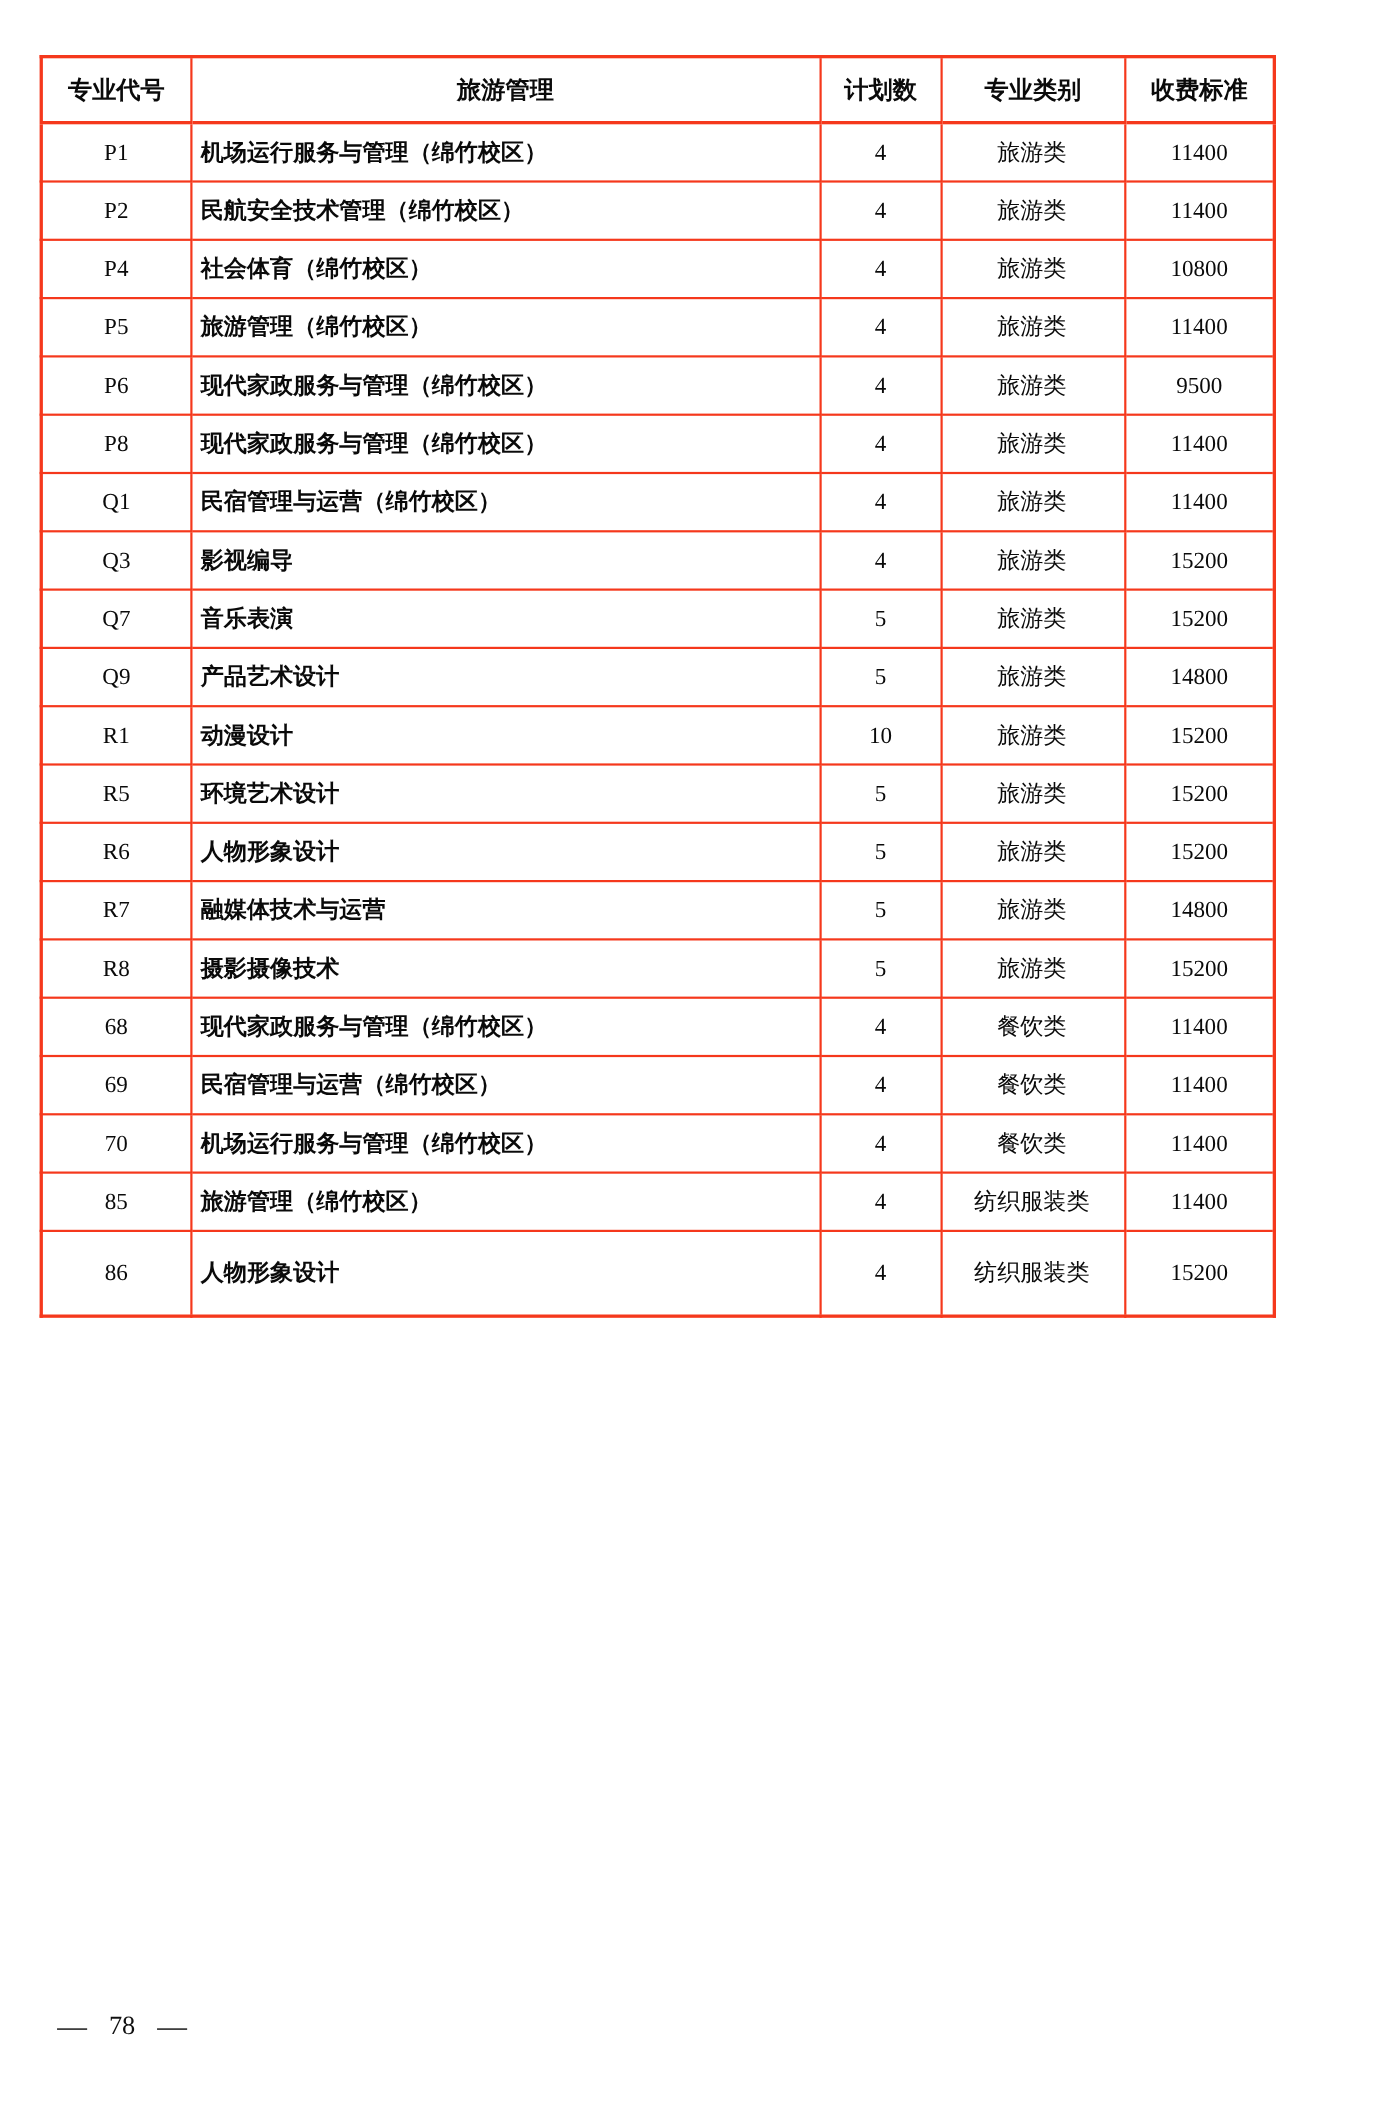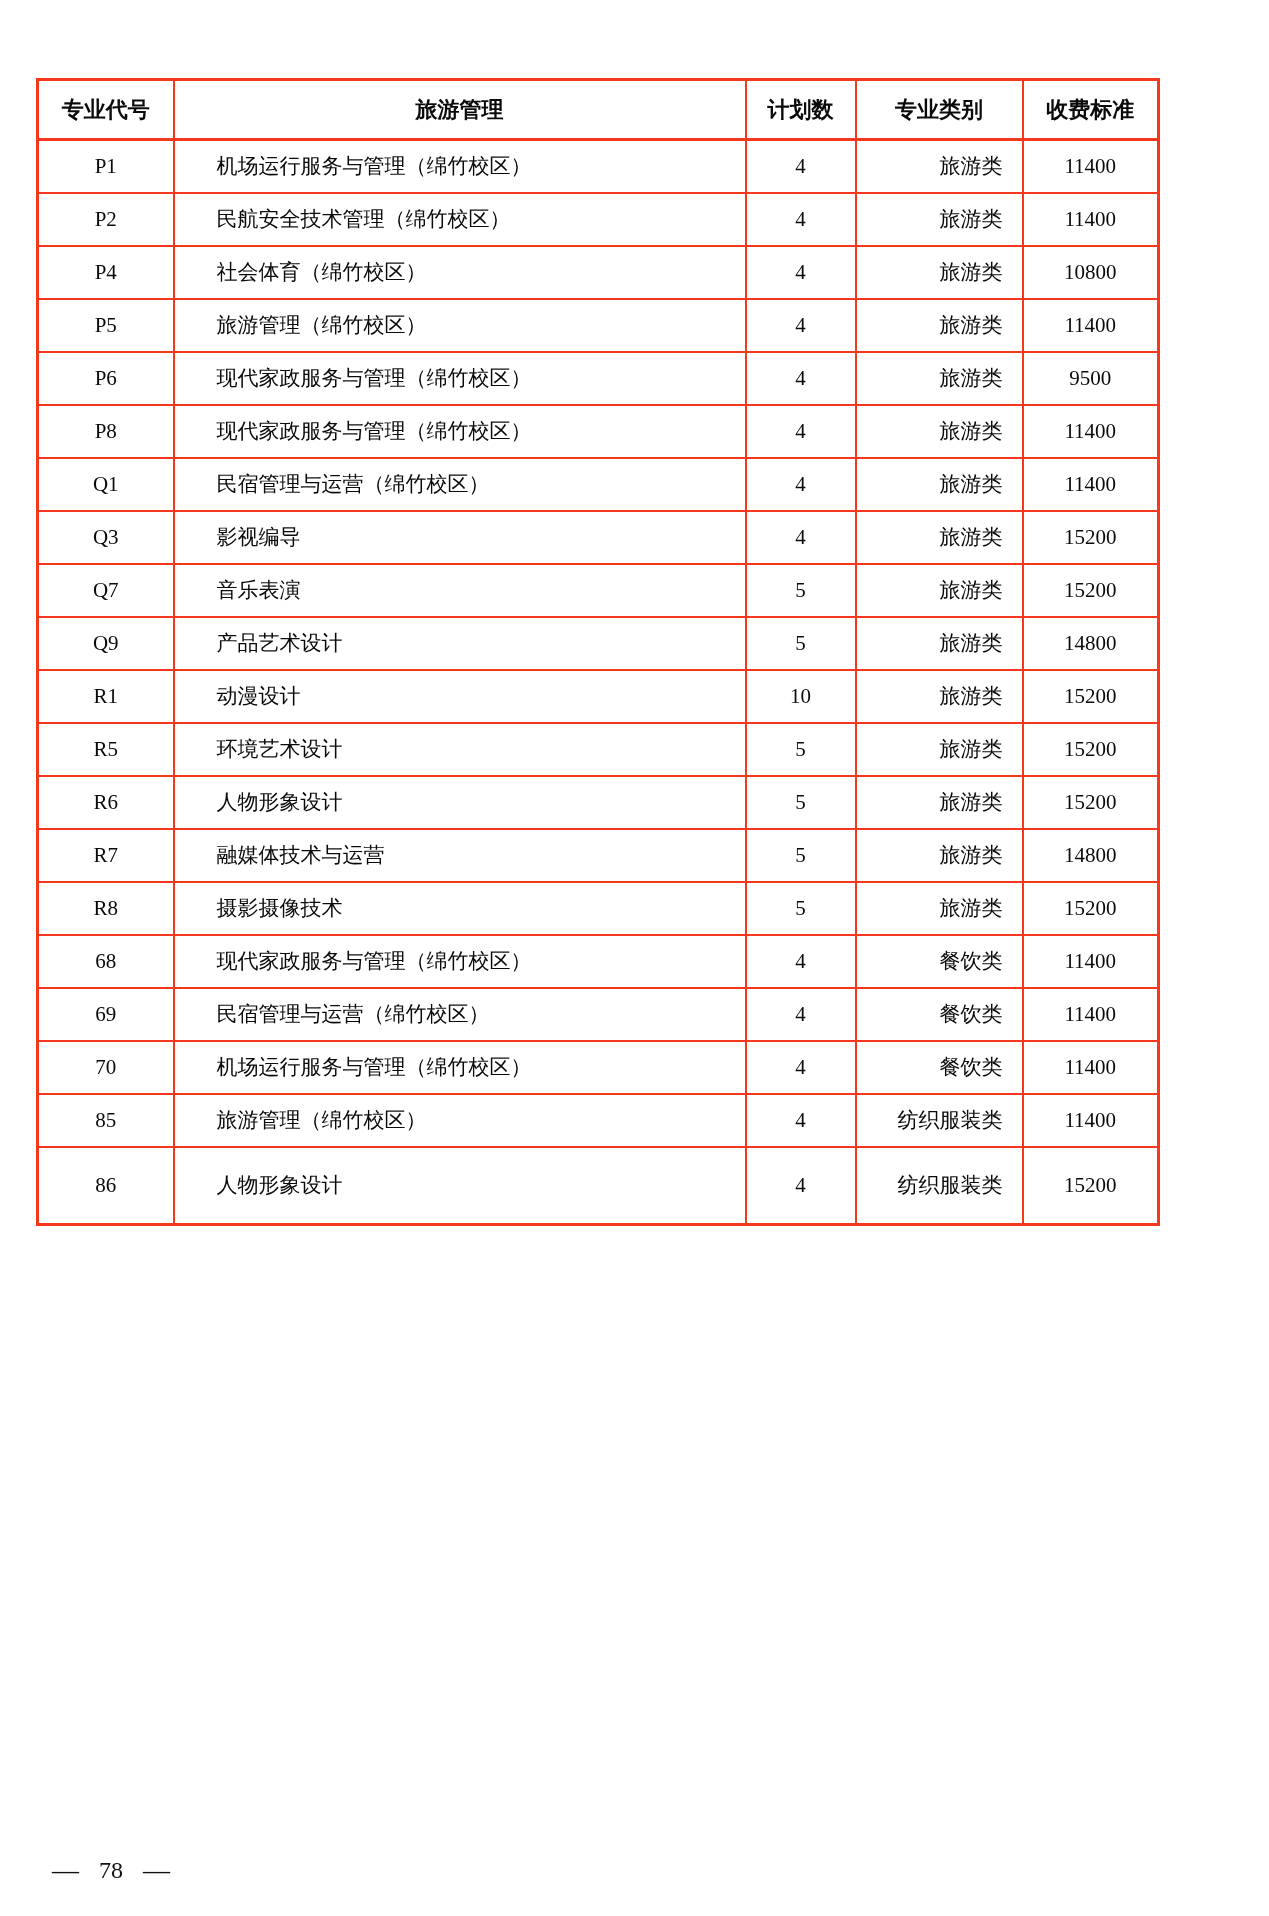--- a/index.html
+++ b/index.html
@@ -9,21 +9,21 @@
   }
   *{margin:0;padding:0;box-sizing:border-box;}
   html,body{width:1269px;height:1916px;}
   body{
     background:var(--page-bg);
     font-family:"Liberation Serif","DejaVu Serif",serif;
     color:var(--text-color);
     position:relative;
     overflow:hidden;
   }
-  .page{position:absolute;inset:0;margin-top:28px;}
+  .page{position:absolute;inset:0;}
   table.plan-table{
     position:absolute;
     left:36px;
     top:50px;
     width:1121px;
     border-collapse:collapse;
     table-layout:fixed;
     border:3px solid var(--border-color);
   }
   .plan-table th,.plan-table td{
@@ -39,27 +39,27 @@
   .plan-table thead th{
     font-weight:bold;
     font-size:22px;
     height:60px;
     border-bottom-width:3px;
   }
   .plan-table tbody tr{height:53px;}
   .plan-table tbody tr:last-child{height:78px;}
   .plan-table td.col-name{
     text-align:left;
-    padding-left:42px;
+    padding-left:8px;
     padding-right:8px;
+    font-weight:bold;
   }
   .plan-table td.col-category{
     padding-left:6px;
-    padding-right:19px;
-    text-align:right;
+    padding-right:8px;
   }
   .footer{
     position:absolute;
     left:52px;
     top:1827px;
     display:flex;
     align-items:center;
     gap:20px;
     font-size:27px;
     color:#111;

